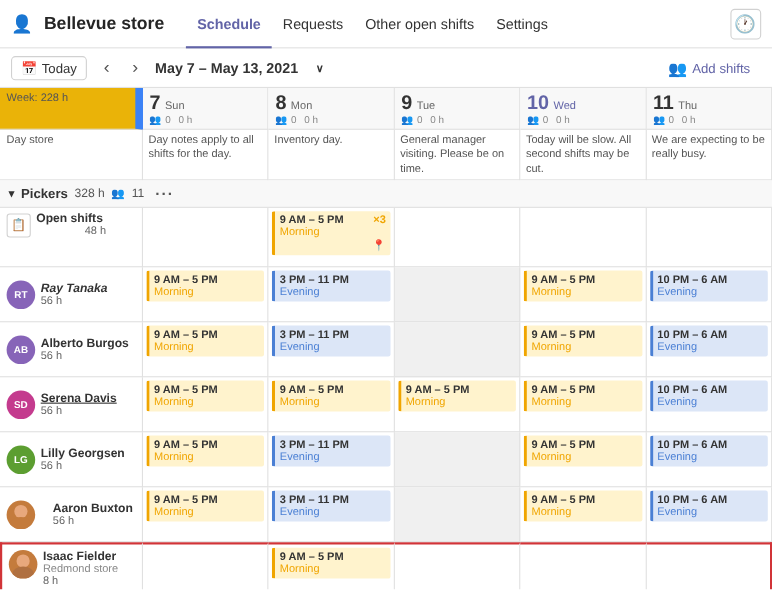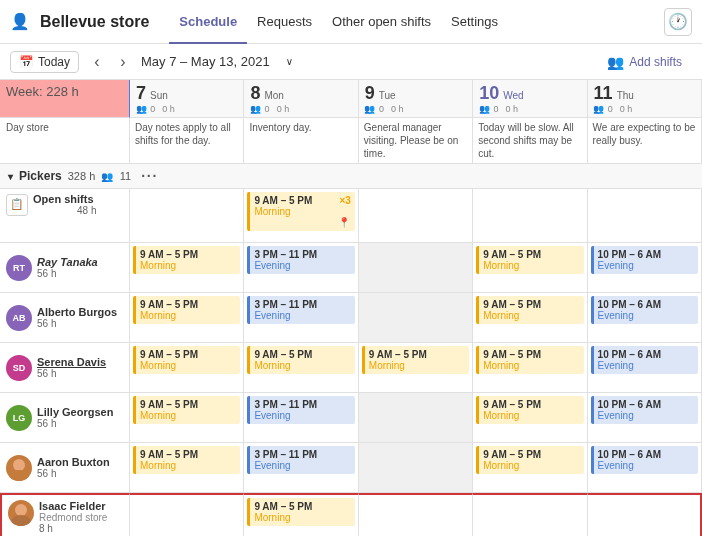--- a/index.html
+++ b/index.html
@@ -23,34 +23,34 @@
 
   <div style="display:flex;align-items:center;padding:4px 10px;height:36px;border-bottom:1px solid #e0e0e0;">
     <div style="display:flex;align-items:center;gap:4px;padding:3px 8px;border:1px solid #d1d1d1;border-radius:4px;cursor:pointer;font-size:12px;color:#333;margin-right:6px;">
       <span>📅</span>
       <span>Today</span>
     </div>
     <div style="display:flex;gap:2px;margin-right:6px;">
       <span style="width:24px;height:24px;display:flex;align-items:center;justify-content:center;cursor:pointer;border-radius:3px;color:#555;font-size:16px;font-weight:300;">‹</span>
       <span style="width:24px;height:24px;display:flex;align-items:center;justify-content:center;cursor:pointer;border-radius:3px;color:#555;font-size:16px;font-weight:300;">›</span>
     </div>
-    <div style="font-size:13px;font-weight:400;color:#333;cursor:pointer;display:flex;align-items:center;gap:16px;">
+    <div style="font-size:13px;font-weight:700;color:#333;cursor:pointer;display:flex;align-items:center;gap:16px;">
       <span>May 7 – May 13, 2021</span>
       <span style="font-size:10px;">∨</span>
     </div>
     <div style="flex:1;"></div>
     <div style="display:flex;align-items:center;gap:4px;padding:4px 10px;color:#6264a7;cursor:pointer;font-size:12px;font-weight:500;">
       <span style="font-size:14px;">👥</span>
       <span>Add shifts</span>
     </div>
   </div>
 
   <div style="display:grid;grid-template-columns:130px repeat(5,1fr);font-size:11px;overflow:hidden;">
 
-    <div style="padding:4px 6px;background:#fca5a5;border-bottom:1px solid #e0e0e0;border-right:1px solid #3b82f6;font-size:13px;color:#555;">
+    <div style="padding:4px 6px;background:#eab308;border-bottom:1px solid #e0e0e0;border-right:7px solid #3b82f6;font-size:10px;color:#555;">
       <span>Week: 228 h</span>
     </div>
 
     <div style="padding:3px 6px;background:#f8f8f8;border-bottom:1px solid #e0e0e0;border-right:1px solid #e0e0e0;">
       <div style="display:flex;align-items:baseline;gap:4px;">
         <span style="font-size:18px;font-weight:700;color:#333;">7</span>
         <span style="font-size:10px;color:#666;">Sun</span>
       </div>
       <div style="display:flex;align-items:center;gap:3px;font-size:9px;color:#888;">
         <span>👥</span>
@@ -282,21 +282,21 @@
         <div style="font-size:10px;color:#f0a500;">Morning</div>
       </div>
     </div>
     <div style="border-bottom:1px solid #e0e0e0;border-right:1px solid #e0e0e0;min-height:50px;padding:3px;">
       <div style="background:#dce6f7;border-left:3px solid #4a7fd4;padding:3px 4px;border-radius:2px;">
         <div style="font-size:10px;font-weight:600;color:#333;">10 PM – 6 AM</div>
         <div style="font-size:10px;color:#4a7fd4;">Evening</div>
       </div>
     </div>
 
-    <div style="padding:4px 6px;border-bottom:1px solid #e0e0e0;border-right:1px solid #e0e0e0;min-height:50px;display:flex;align-items:center;gap:5px;">
+    <div style="padding:4px 6px;border-bottom:1px solid #e0e0e0;border-right:1px solid #e0e0e0;min-height:50px;display:flex;align-items:center;gap:16px;">
       <div style="width:26px;height:26px;border-radius:50%;background:#c47b3c;display:flex;align-items:center;justify-content:center;color:#fff;font-size:9px;font-weight:600;flex-shrink:0;overflow:hidden;">
         <svg width="26" height="26" viewBox="0 0 26 26">
             <circle cx="13" cy="10" r="6" fill="#e8a87c"></circle>
             <ellipse cx="13" cy="22" rx="10" ry="7" fill="#c47b3c"></ellipse>
           </svg>
       </div>
       <div>
         <div style="font-size:11px;font-weight:600;color:#333;">Aaron Buxton</div>
         <div style="font-size:10px;color:#666;">56 h</div>
       </div>

